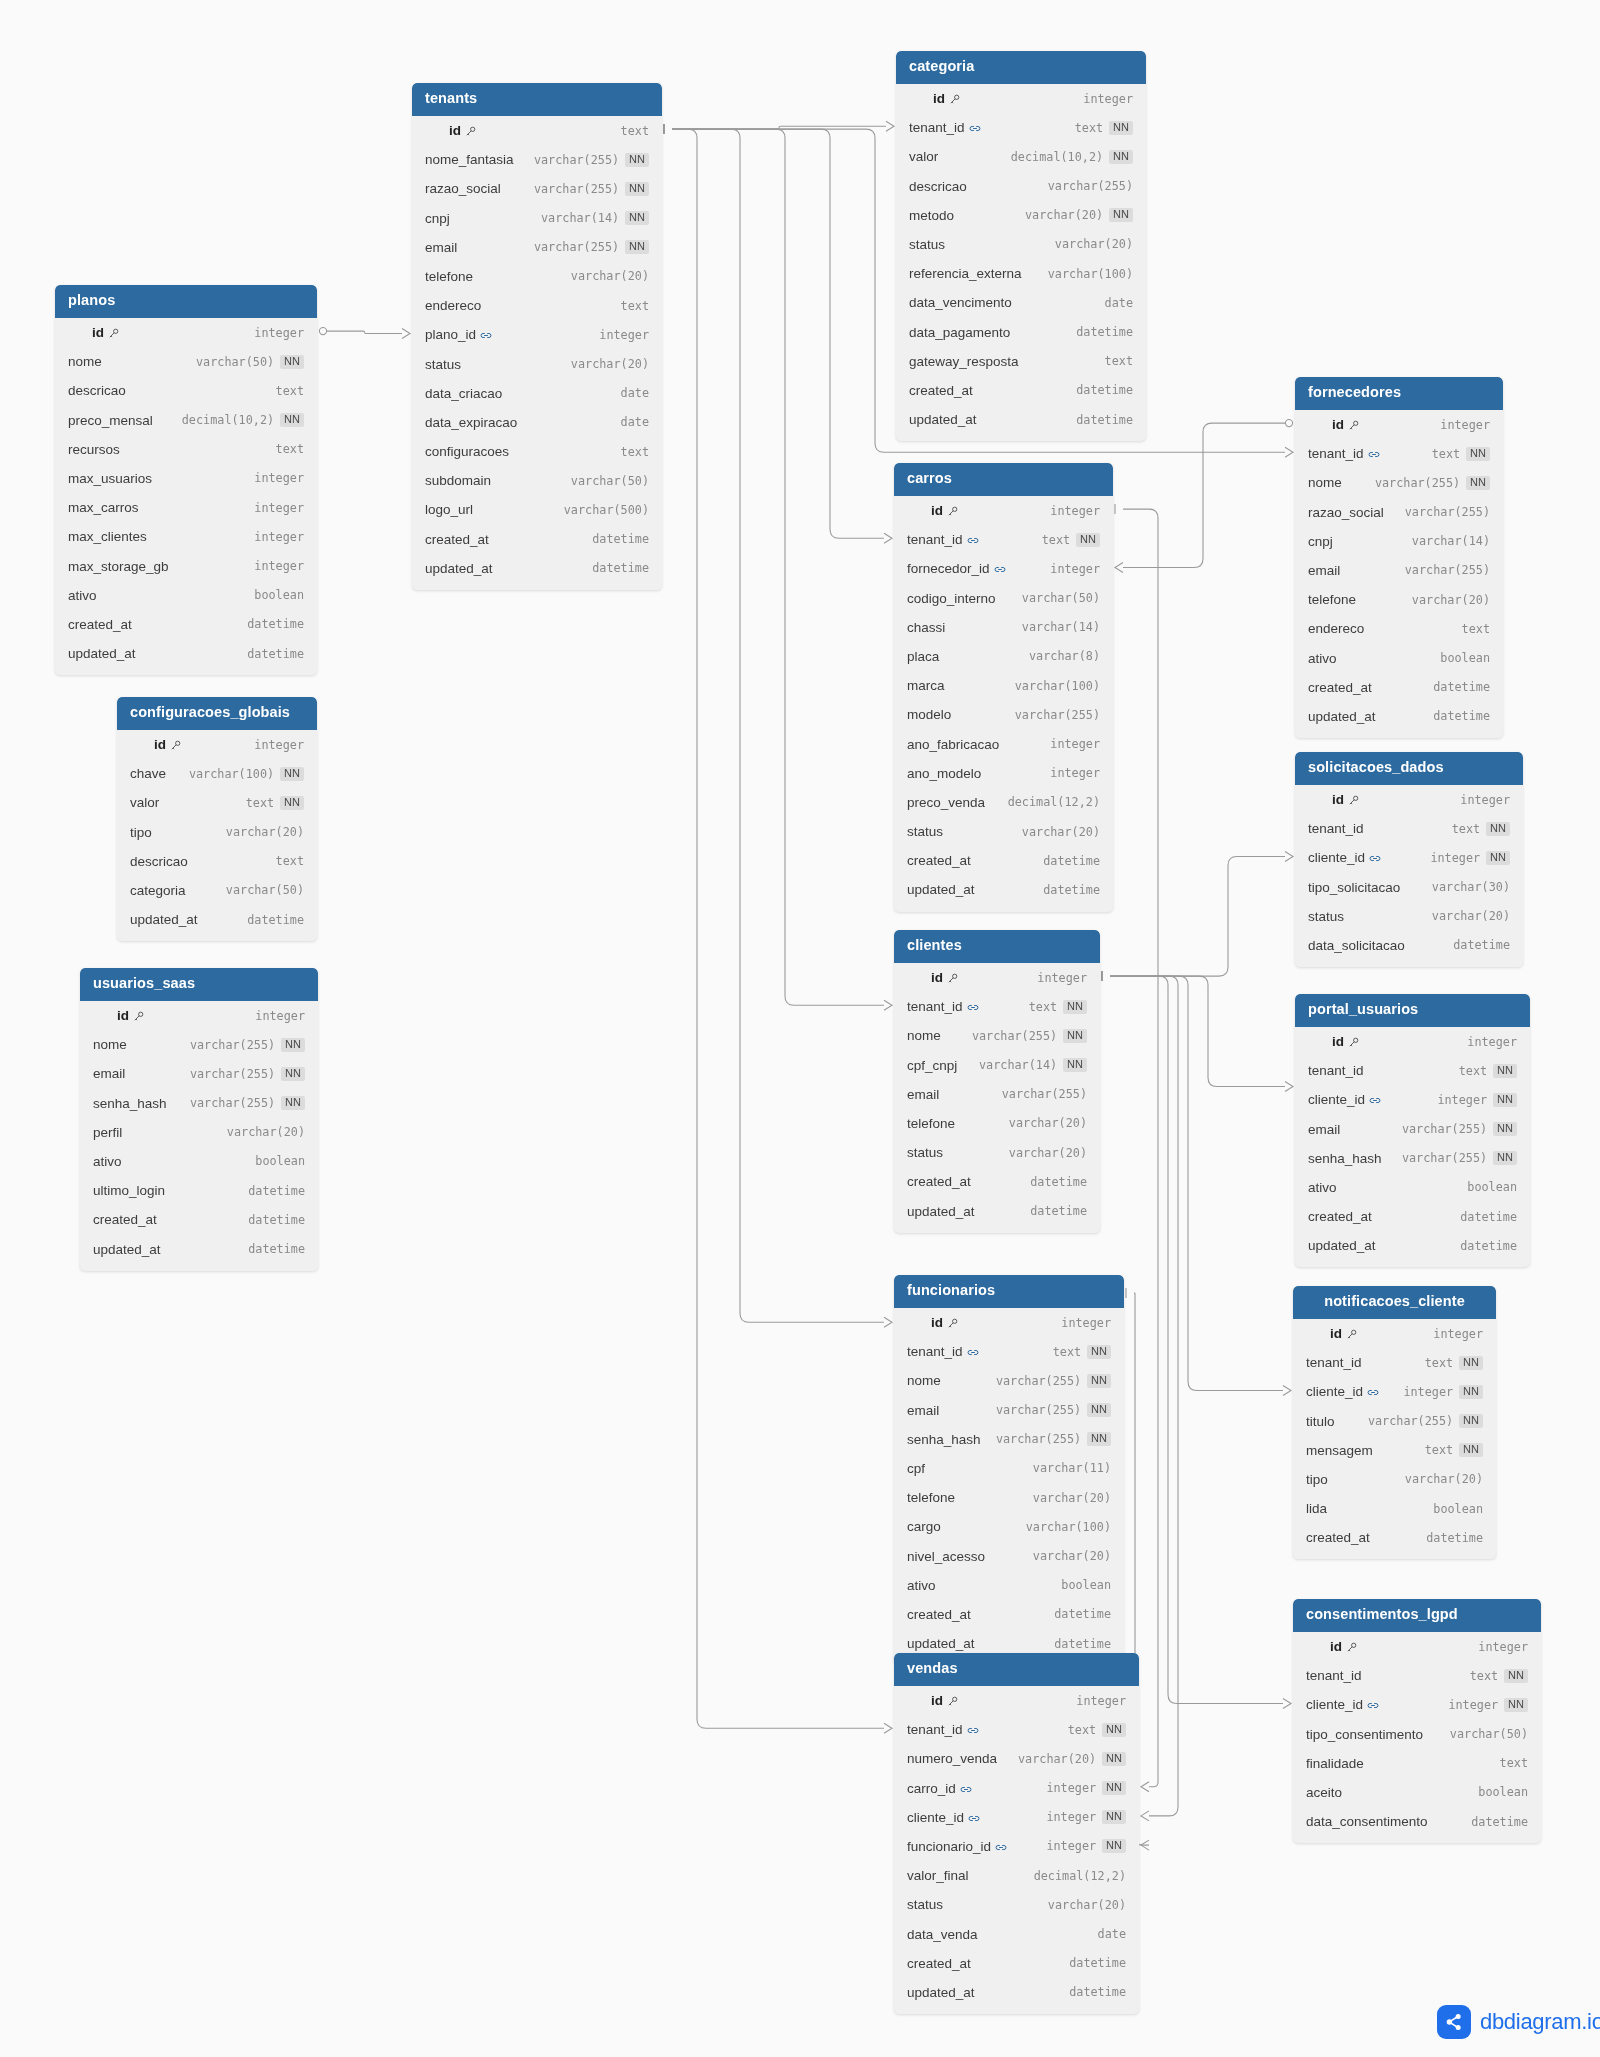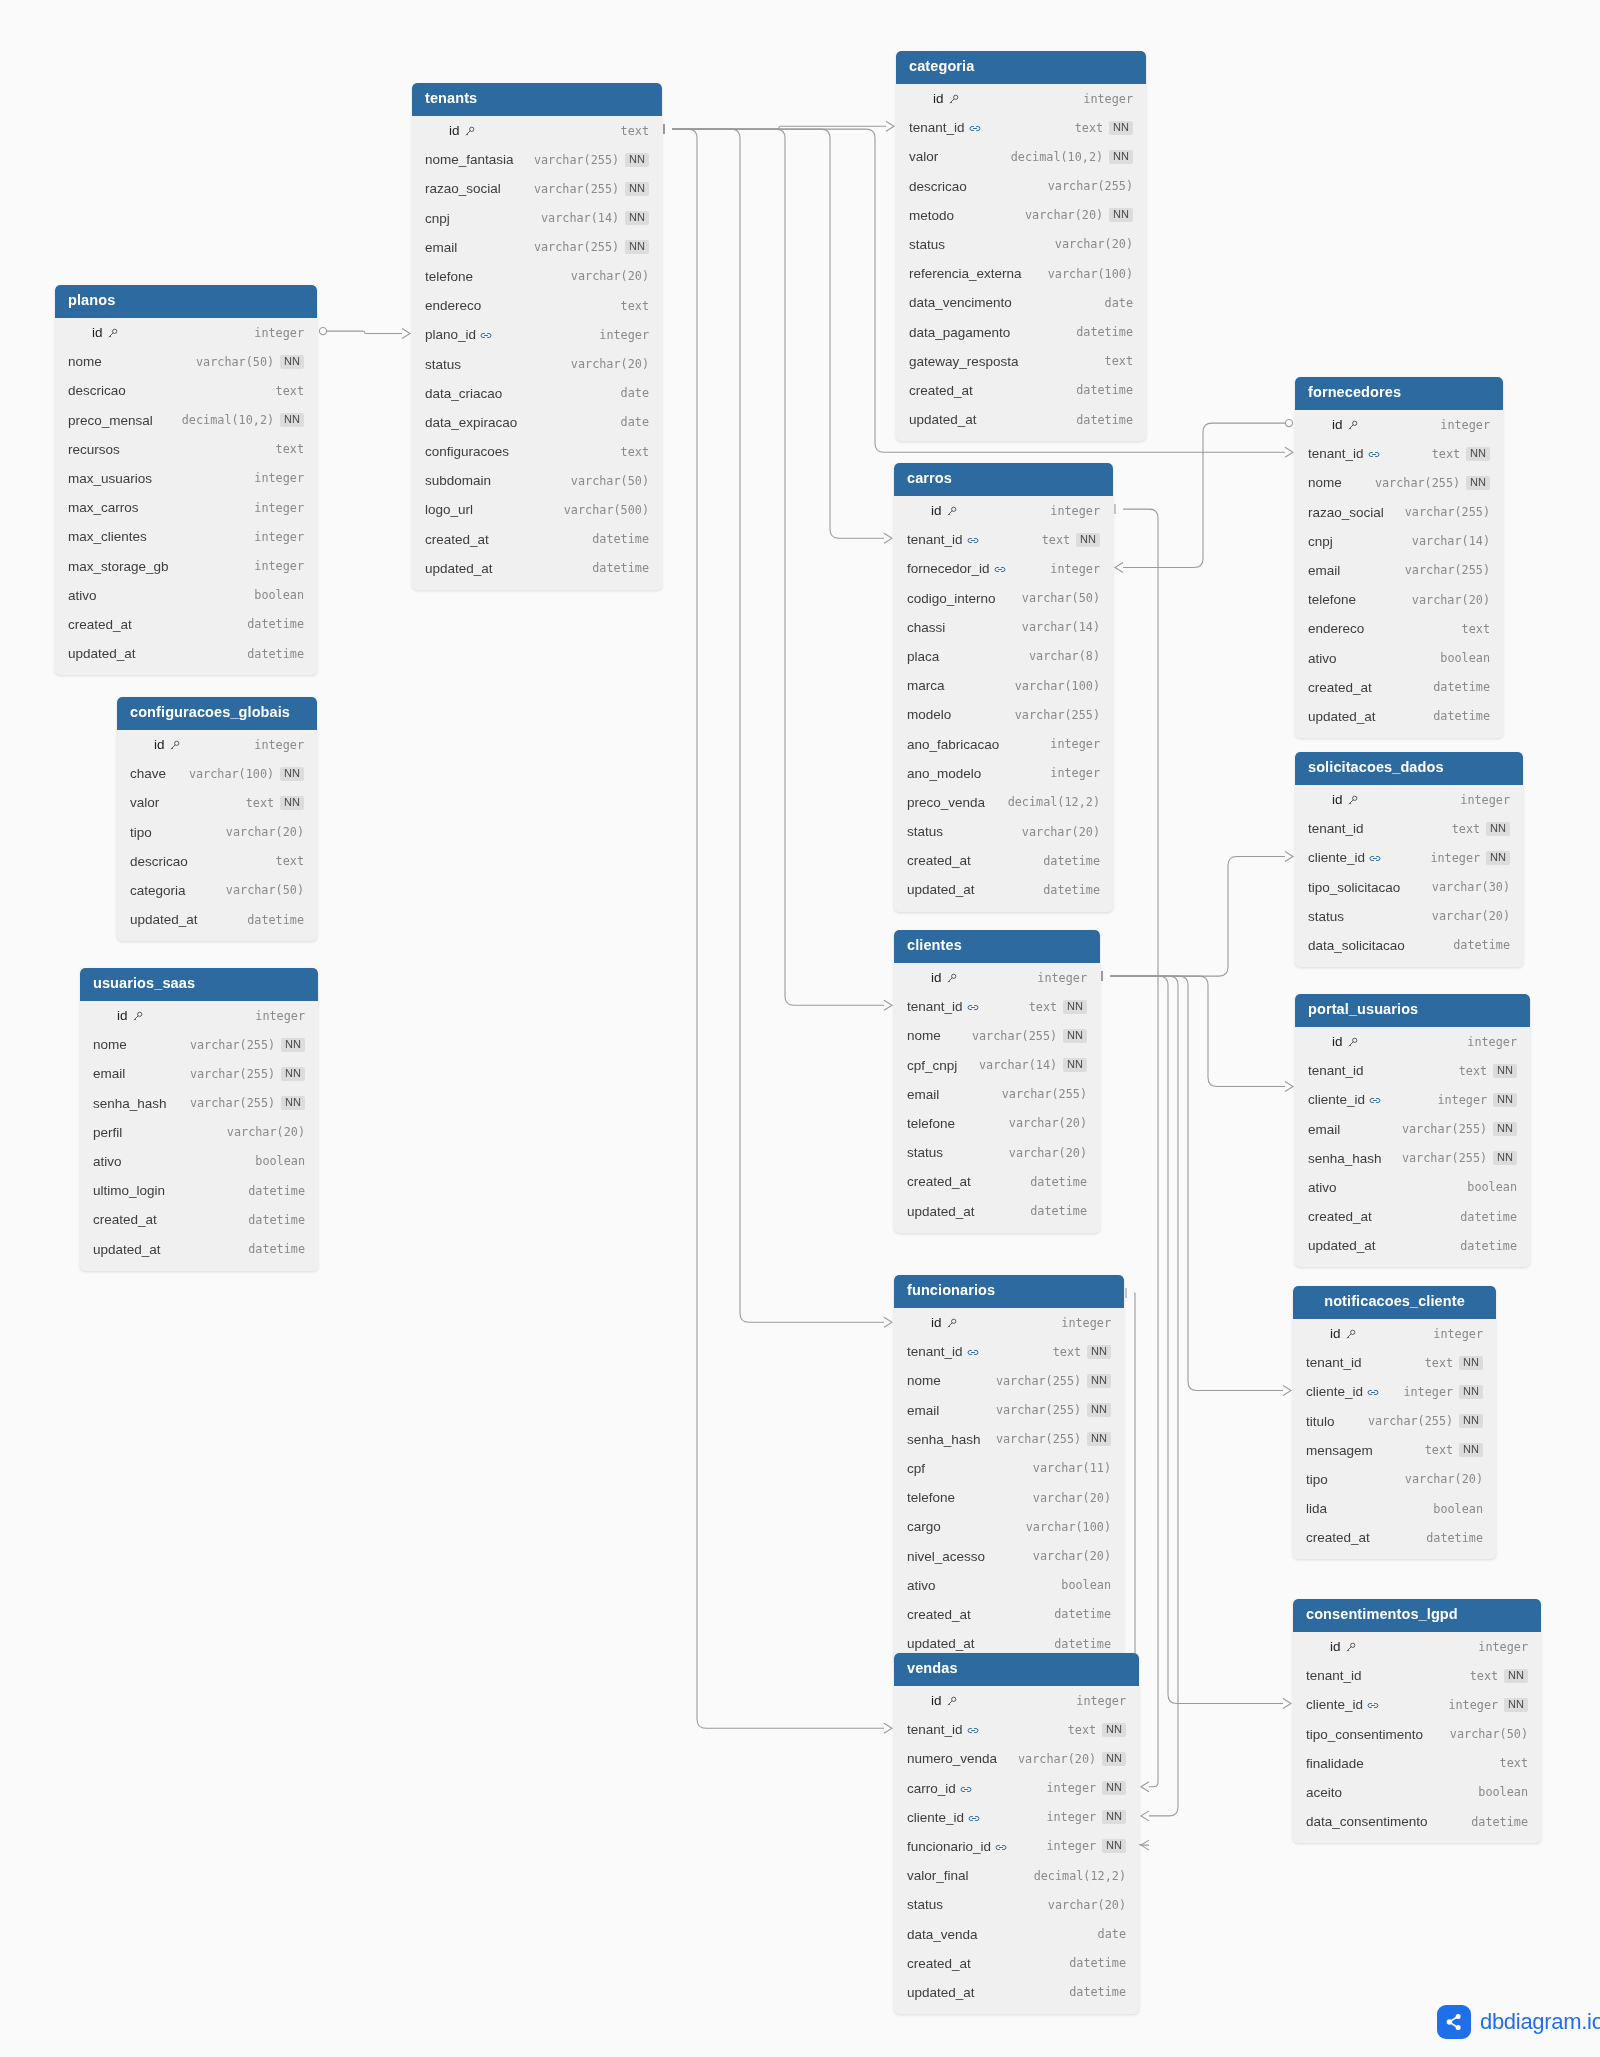--- a/index.html
+++ b/index.html
@@ -56,21 +56,21 @@
   }
   .field-name {
     font-size: 13.5px;
     color: #3d3d3d;
     white-space: nowrap;
     display: flex;
     align-items: center;
     gap: 4px;
   }
   .field-row.is-pk .field-name {
-    font-weight: normal;
+    font-weight: bold;
     color: #222;
     padding-left: 24px;
   }
   .field-right {
     display: flex;
     align-items: center;
     gap: 6px;
     white-space: nowrap;
   }
   .field-type {

